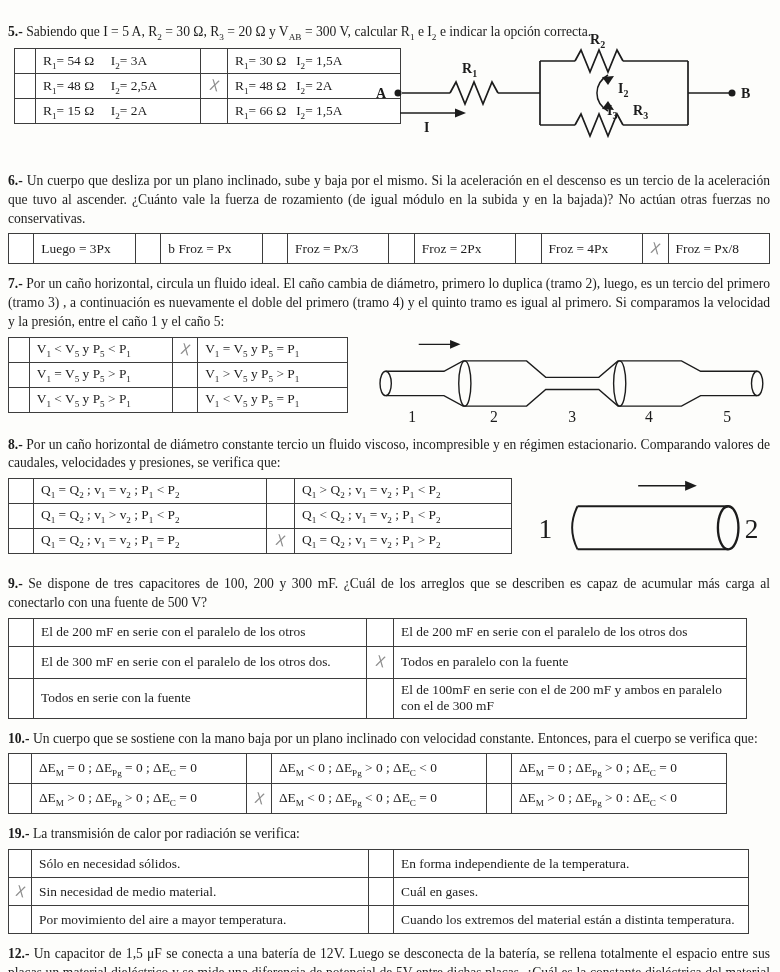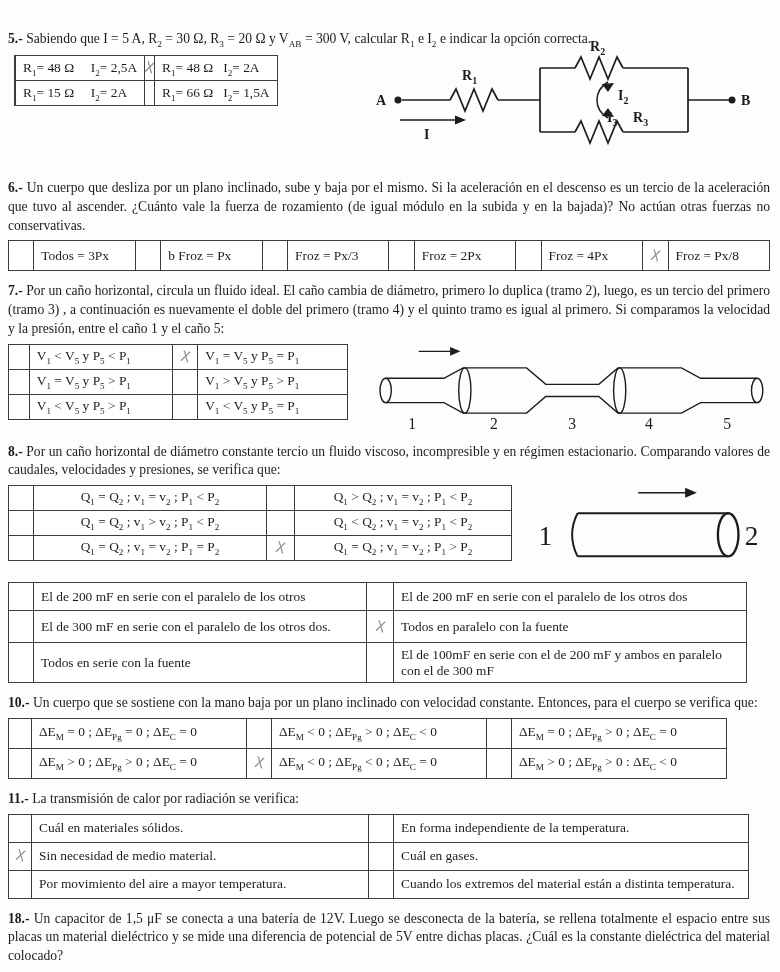--- a/index.html
+++ b/index.html
@@ -3,49 +3,55 @@
 <meta charset="utf-8">
 <style>
   html,body { margin:0; padding:0; }
   body {
     width:780px; height:972px; box-sizing:border-box;
     padding:10px 10px 0 8px; overflow:hidden;
     background:#fdfdfb; color:#1c1c1c;
     font-family:"Liberation Serif", serif;
   }
   .q { margin-top:11px; }
-  .q:first-child { margin-top:20px; }
+  .q:first-child { margin-top:13px; }
   .qtext { font-size:13.6px; line-height:1.38; text-align:justify; margin:0 0 5px 0; }
   .qnum { font-weight:700; }
   table.opts { border-collapse:collapse; background:#fff; }
   .opts td {
     border:1px solid #3d3d3d; font-size:13.4px; padding:1px 7px;
     height:22px; vertical-align:middle;
   }
   .opts td.mk { padding:0; text-align:center; }
   .check {
     color:#8e8e8e; font-family:"DejaVu Sans", sans-serif; font-size:13px;
     display:inline-block; transform:rotate(14deg) scaleY(1.15);
   }
   sub { font-size:0.68em; }
   .row { display:flex; align-items:flex-start; }
   .q5wrap { position:relative; min-height:138px; }
   .q5svg { position:absolute; top:8px; right:0; }
   svg text { font-family:"Liberation Serif", serif; fill:#1c1c1c; }
-  .ctr td.opt { text-align:center; }
+  .ctr td.opt { text-align:left; }
 </style>
 </head>
 <body>
 
 <main>
 
   <section class="q q5wrap">
     <p class="qtext"><span class="qnum">5.-</span> <span>Sabiendo que I = 5 A, R<sub>2</sub> = 30 Ω, R<sub>3</sub> = 20 Ω y V<sub>AB</sub> = 300 V, calcular R<sub>1</sub> e I<sub>2</sub> e indicar la opción correcta.</span></p>
     <table class="opts" style="margin-left:6px;">
       <tbody>
+          <tr>
+        <td class="mk" style="width:20px"></td>
+        <td class="opt" style="width:150px">R<sub>1</sub>= 54 Ω&nbsp;&nbsp;&nbsp;&nbsp;&nbsp;I<sub>2</sub>= 3A</td>
+        <td class="mk" style="width:26px"></td>
+        <td class="opt" style="width:158px">R<sub>1</sub>= 30 Ω&nbsp;&nbsp;&nbsp;I<sub>2</sub>= 1,5A</td>
+      </tr>
       <tr>
         <td class="mk"></td>
         <td class="opt">R<sub>1</sub>= 48 Ω&nbsp;&nbsp;&nbsp;&nbsp;&nbsp;I<sub>2</sub>= 2,5A</td>
         <td class="mk"><span class="check">X</span></td>
         <td class="opt">R<sub>1</sub>= 48 Ω&nbsp;&nbsp;&nbsp;I<sub>2</sub>= 2A</td>
       </tr>
       <tr>
         <td class="mk"></td>
         <td class="opt">R<sub>1</sub>= 15 Ω&nbsp;&nbsp;&nbsp;&nbsp;&nbsp;I<sub>2</sub>= 2A</td>
         <td class="mk"></td>
@@ -90,21 +96,21 @@
       </g>
     </svg>
   </section>
 
   <section class="q">
     <p class="qtext"><span class="qnum">6.-</span> <span>Un cuerpo que desliza por un plano inclinado, sube y baja por el mismo. Si la aceleración en el descenso es un tercio de la aceleración que tuvo al ascender. ¿Cuánto vale la fuerza de rozamiento (de igual módulo en la subida y en la bajada)? No actúan otras fuerzas no conservativas.</span></p>
     <table class="opts">
       <tbody>
           <tr style="height:30px">
         <td class="mk" style="width:25px"></td>
-        <td class="opt" style="width:88px">Todos = 3Px</td>
+        <td class="opt" style="width:88px">Luego = 3Px</td>
         <td class="mk" style="width:25px"></td>
         <td class="opt" style="width:88px">b Froz = Px</td>
         <td class="mk" style="width:25px"></td>
         <td class="opt" style="width:88px">Froz = Px/3</td>
         <td class="mk" style="width:25px"></td>
         <td class="opt" style="width:88px">Froz = 2Px</td>
         <td class="mk" style="width:25px"></td>
         <td class="opt" style="width:88px">Froz = 4Px</td>
         <td class="mk" style="width:25px"><span class="check">X</span></td>
         <td class="opt" style="width:88px">Froz = Px/8</td>
@@ -198,20 +204,21 @@
         <path d="M172,12 l-12,-5 v10 z" fill="#1c1c1c"></path>
         <g font-size="28">
           <text x="10" y="65">1</text>
           <text x="221" y="65">2</text>
         </g>
       </svg>
     </div>
   </section>
 
   <section class="q">
+    <p class="qtext"><span class="qnum">9.-</span> <span>Se dispone de tres capacitores de 100, 200 y 300 mF. ¿Cuál de los arreglos que se describen es capaz de acumular más carga al conectarlo con una fuente de 500 V?</span></p>
     <table class="opts">
       <tbody>
           <tr style="height:28px">
         <td class="mk" style="width:24px"></td>
         <td class="opt" style="width:318px">El de 200 mF en serie con el paralelo de los otros</td>
         <td class="mk" style="width:26px"></td>
         <td class="opt" style="width:338px">El de 200 mF en serie con el paralelo de los otros dos</td>
       </tr>
       <tr style="height:32px">
         <td class="mk"></td>
@@ -247,43 +254,43 @@
         <td class="mk"><span class="check">X</span></td>
         <td class="opt">ΔE<sub>M</sub> &lt; 0 ; ΔE<sub>Pg</sub> &lt; 0 ; ΔE<sub>C</sub> = 0</td>
         <td class="mk"></td>
         <td class="opt">ΔE<sub>M</sub> &gt; 0 ; ΔE<sub>Pg</sub> &gt; 0 : ΔE<sub>C</sub> &lt; 0</td>
       </tr>
     </tbody>
       </table>
   </section>
 
   <section class="q">
-    <p class="qtext"><span class="qnum">11.-</span> <span>La transmisión de calor por radiación se verifica:</span></p>
+    <p class="qtext"><span class="qnum">19.-</span> <span>La transmisión de calor por radiación se verifica:</span></p>
     <table class="opts">
       <tbody>
           <tr style="height:28px">
         <td class="mk" style="width:22px"></td>
-        <td class="opt" style="width:322px">Cuál en materiales sólidos.</td>
+        <td class="opt" style="width:322px">Sólo en necesidad sólidos.</td>
         <td class="mk" style="width:24px"></td>
         <td class="opt" style="width:340px">En forma independiente de la temperatura.</td>
       </tr>
       <tr style="height:28px">
         <td class="mk"><span class="check">X</span></td>
         <td class="opt">Sin necesidad de medio material.</td>
         <td class="mk"></td>
         <td class="opt">Cuál en gases.</td>
       </tr>
       <tr style="height:28px">
         <td class="mk"></td>
         <td class="opt">Por movimiento del aire a mayor temperatura.</td>
         <td class="mk"></td>
         <td class="opt">Cuando los extremos del material están a distinta temperatura.</td>
       </tr>
     </tbody>
       </table>
   </section>
 
   <section class="q">
-    <p class="qtext"><span class="qnum">18.-</span> <span>Un capacitor de 1,5 μF se conecta a una batería de 12V. Luego se desconecta de la batería, se rellena totalmente el espacio entre sus placas un material dieléctrico y se mide una diferencia de potencial de 5V entre dichas placas. ¿Cuál es la constante dieléctrica del material colocado?</span></p>
+    <p class="qtext"><span class="qnum">12.-</span> <span>Un capacitor de 1,5 μF se conecta a una batería de 12V. Luego se desconecta de la batería, se rellena totalmente el espacio entre sus placas un material dieléctrico y se mide una diferencia de potencial de 5V entre dichas placas. ¿Cuál es la constante dieléctrica del material colocado?</span></p>
 
   </section>
 
 </main>
 
 </body></html>

